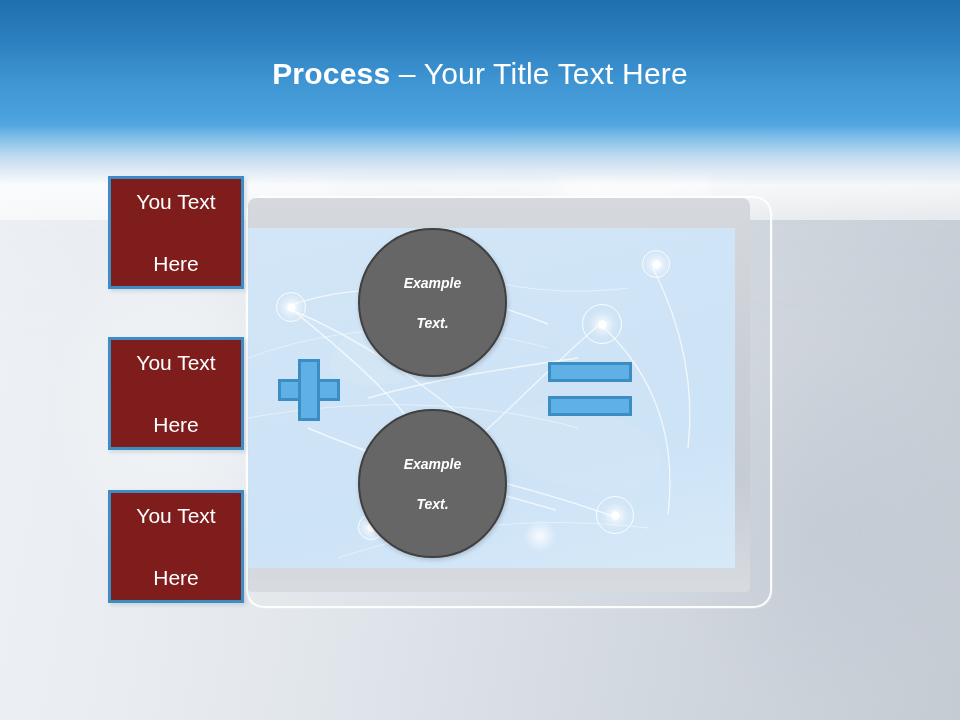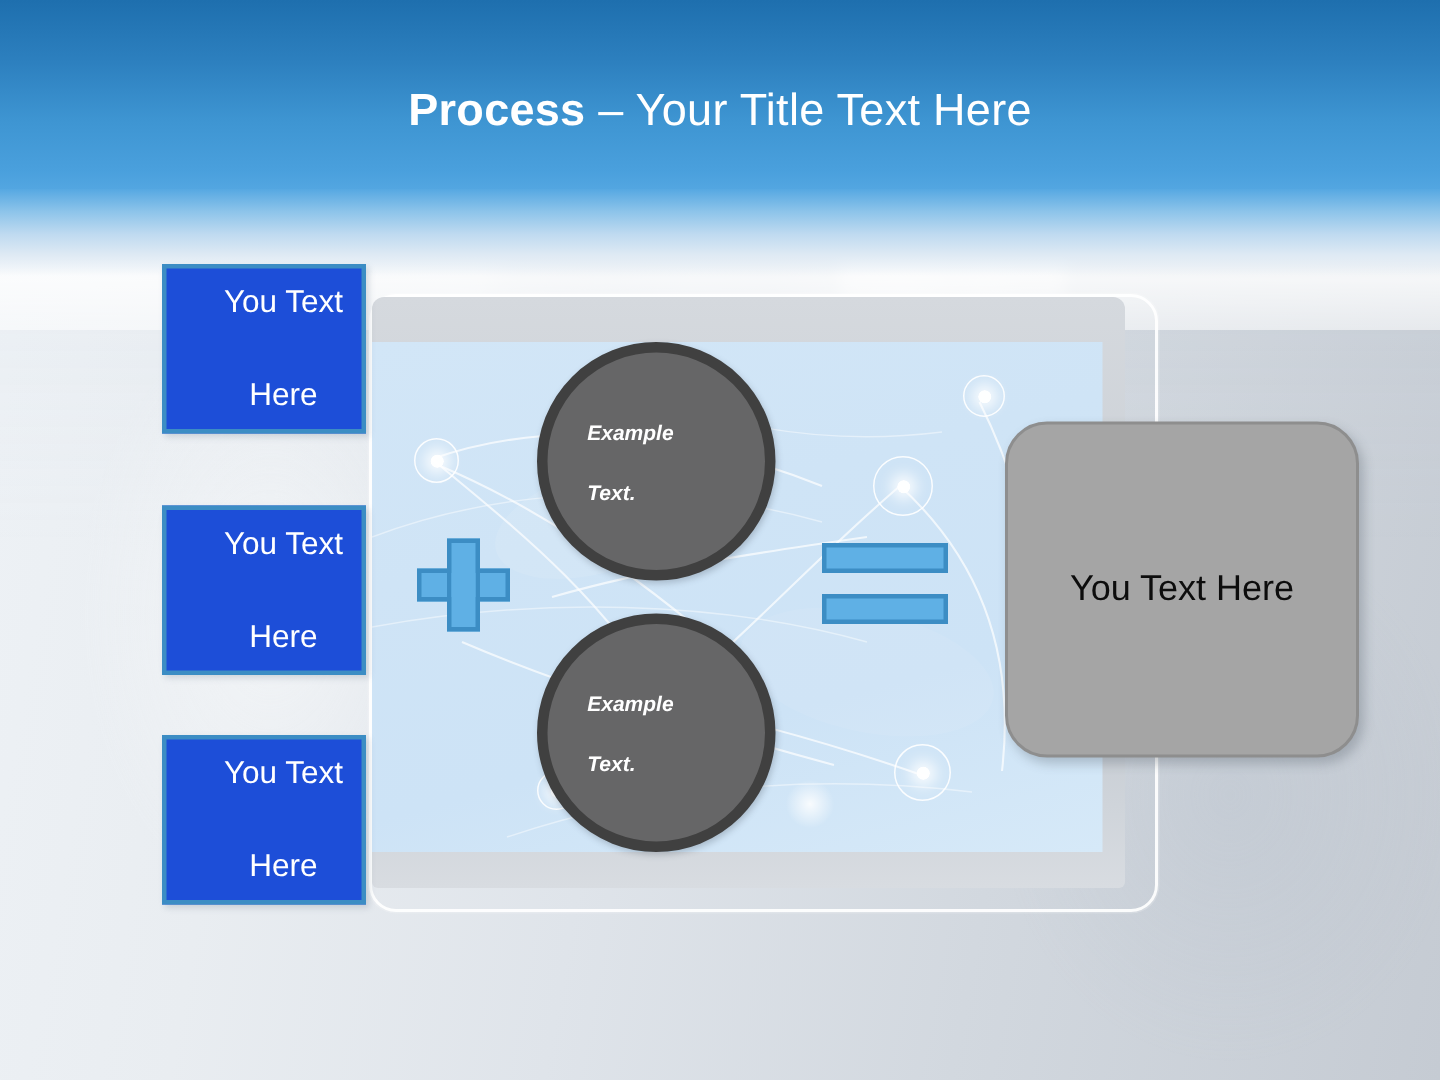--- a/index.html
+++ b/index.html
@@ -92,24 +92,24 @@
   }
   .node .core{
     position:absolute;left:50%;top:50%;width:9px;height:9px;margin:-4.5px 0 0 -4.5px;
     border-radius:50%;background:rgba(255,255,255,.98);
     box-shadow:0 0 9px 4px rgba(255,255,255,.85);
   }
 
   
   .blue-box{
     position:absolute;
-    background:#1d4ed8;
+    background:#7f1d1d;
     border:3px solid #3c8dc4;
     color:#ffffff;
-    display:flex;align-items:center;justify-content:flex-end;
+    display:flex;align-items:center;justify-content:center;
     text-align:center;
     font-size:21px;line-height:31px;font-weight:400;
     box-shadow:2px 2px 4px rgba(90,110,130,.22);
   }
   .blue-box span{display:block;width:104px;}
 
   
   .plus{
     position:absolute;left:278px;top:359px;width:62px;height:62px;
   }
@@ -126,23 +126,24 @@
   .equals i{
     position:absolute;left:0;width:84px;height:20px;
     background:#5fb0e5;border:3px solid #3c8dc4;box-sizing:border-box;
   }
   .equals .e1{top:0;}
   .equals .e2{top:34px;}
 
   
   .circle{
     position:absolute;border-radius:50%;
-    background:#666667;border:7px solid #404040;
+    background:#666667;border:2px solid #404040;
     color:#ffffff;
     display:flex;align-items:center;justify-content:center;
+    text-align:center;
     font-size:14px;line-height:20px;font-weight:700;font-style:italic;
     box-shadow:1px 2px 4px rgba(70,80,92,.28);
   }
   .circle span{display:block;width:92px;}
 
   
   .gray-box{
     position:absolute;left:670px;top:281px;width:232px;height:220px;
     background:#a5a5a5;border:2px solid #8e8e8e;border-radius:28px;
     color:#0d0d0d;
@@ -243,17 +244,14 @@
   </div>
   <div class="circle" style="left:358px;top:409px;width:145px;height:145px;">
     <span><span>Example</span><br><span>Text.</span></span>
   </div>
 
   <div class="equals">
     <i class="e1"></i>
     <i class="e2"></i>
   </div>
 
-  <div class="gray-box">
-    <span>You Text Here</span>
-  </div>
 
 </div>
 
 </body></html>

